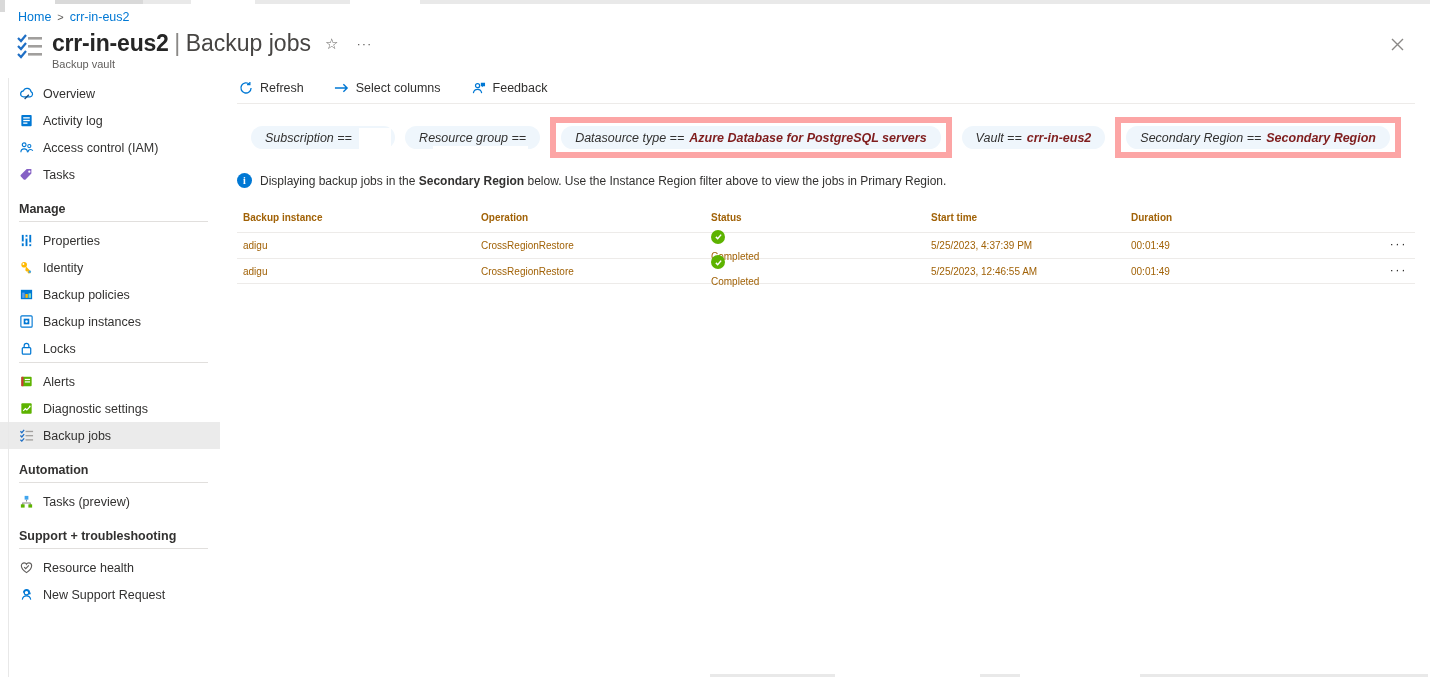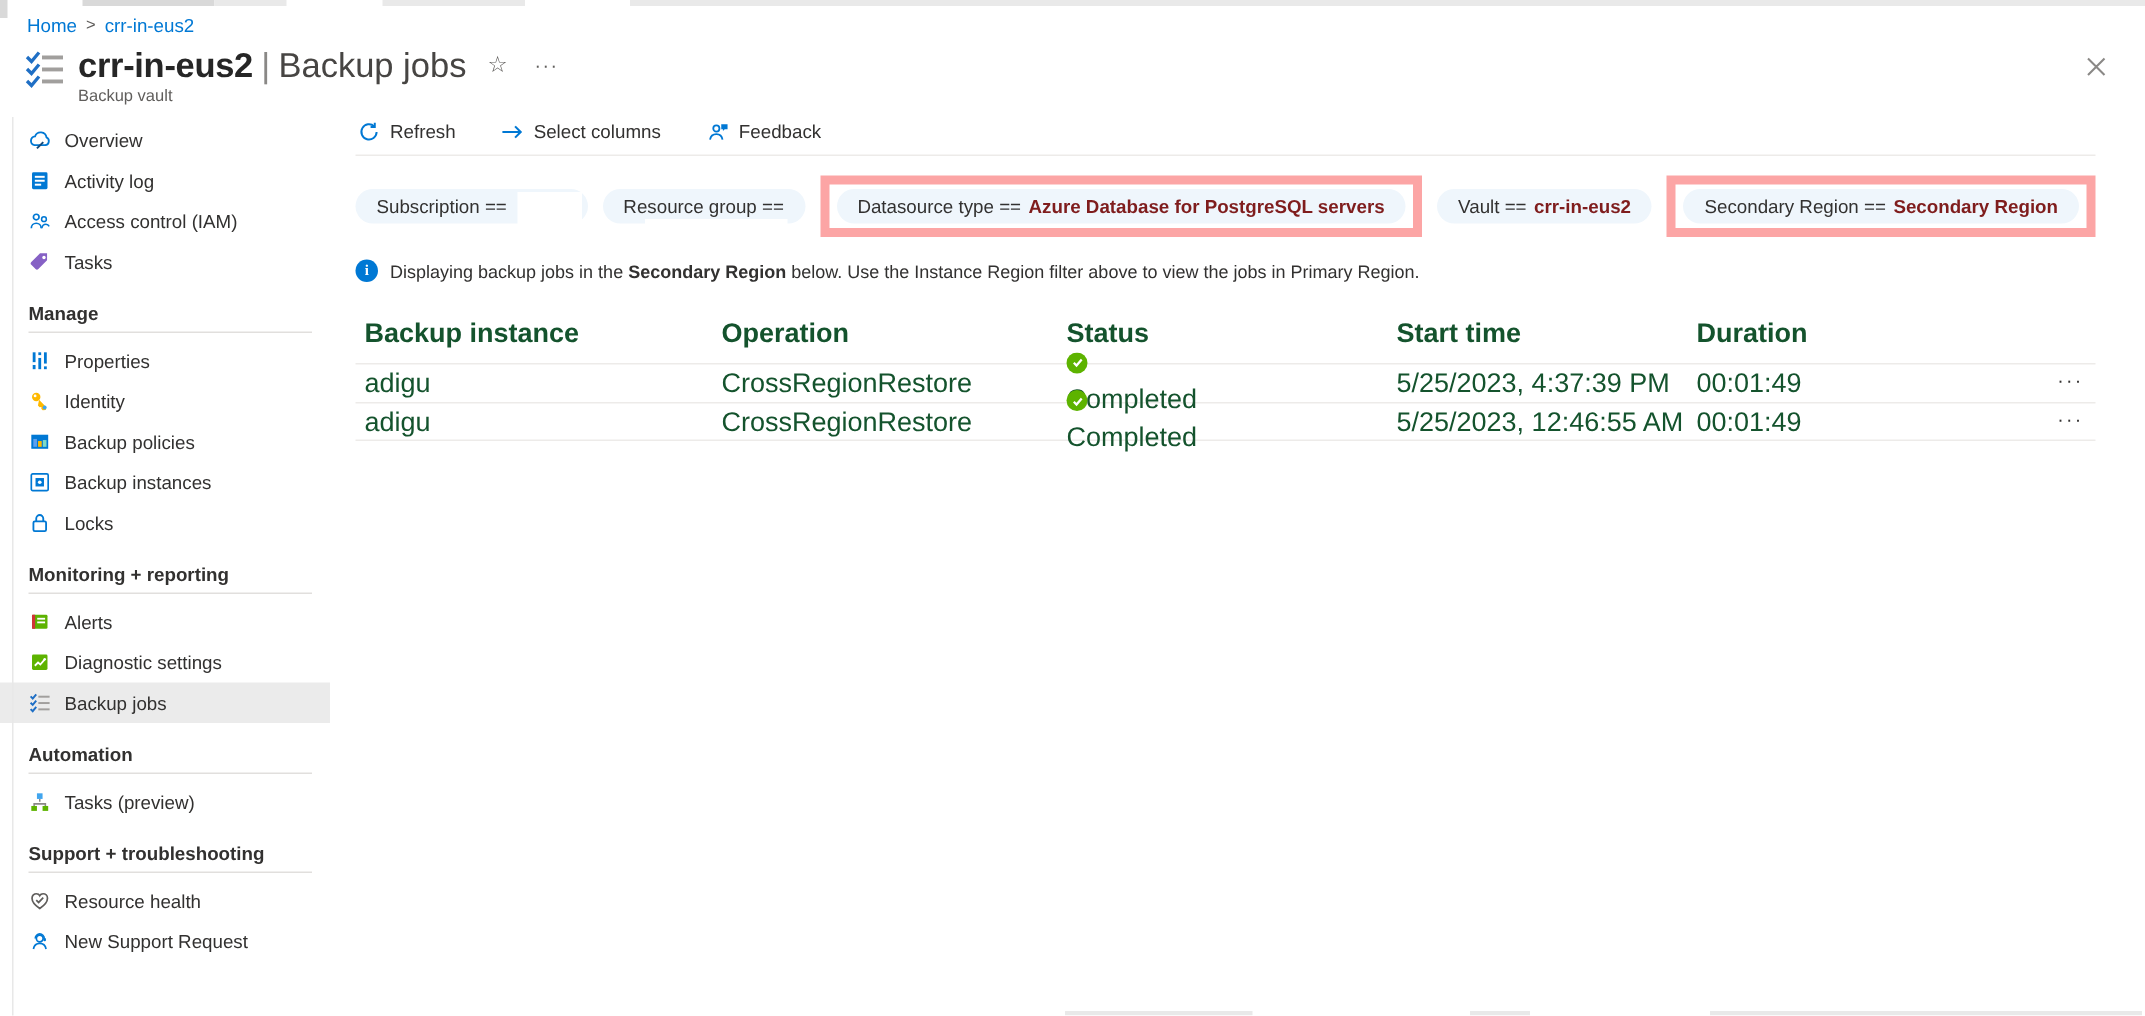--- a/index.html
+++ b/index.html
@@ -36,42 +36,42 @@
   .search-box svg { flex:none; margin-right:5px; }
   .search-box input { border:none; outline:none; width:100%; font-size:12.5px; font-family:inherit; color:#323130; background:transparent; }
   .search-box input::placeholder { color:#605e5c; }
   .collapse-btn { background:none; border:none; color:#605e5c; font-size:13px; cursor:pointer; padding:2px 4px; }
   .nav-item { display:flex; align-items:center; gap:9px; height:27px; padding-left:19px; cursor:pointer; color:#323130; }
   .nav-item.selected { background:#ebebeb; }
   .nav-ico { width:15px; height:15px; flex:none; }
   .section-hdr { font-weight:700; font-size:12.5px; color:#323130; padding:14px 0 5px 19px; }
   .section-line { margin:0 12px 5px 19px; border-top:1px solid #e1dfdd; }
   
-  .main { flex:1; padding:0 33px 0 17px; min-width:0; }
+  .main { flex:1; padding:0 15px 0 17px; min-width:0; }
   .toolbar { display:flex; align-items:center; gap:26px; height:26px; border-bottom:1px solid #edebe9; padding-bottom:6px; }
   .tool-btn { display:flex; align-items:center; gap:7px; background:none; border:none; font-family:inherit; font-size:12.5px; color:#323130; cursor:pointer; padding:2px 2px; }
   
-  .filters { display:flex; align-items:center; gap:10px; margin:13px 0 2px; }
+  .filters { display:flex; align-items:center; gap:10px; margin:13px 14px 2px;font-style:italic; }
   .pill { position:relative; display:flex; align-items:center; background:#eff6fc; border-radius:12px; height:23px; padding:0 14px; white-space:nowrap; cursor:pointer; color:#323130; }
   .pill .val { font-weight:700; margin-left:5px; color:#7f1d1d; }
   .pill-subscription { width:268px; }
   .pill-resourcegroup { width:178px; }
   .redact-a { position:absolute; left:108px; right:4px; top:2px; bottom:-6px; background:#fff; }
   .redact-b { position:absolute; left:28px; width:95px; bottom:-7px; height:10px; background:#fff; }
   .red-box { border:6px solid #fca5a5; padding:3px 5px; display:flex; align-items:center; }
   
   .info-row { display:flex; align-items:center; gap:8px; margin:15px 0 0; font-size:12px; color:#323130; }
   .info-ico { width:15px; height:15px; border-radius:50%; background:#0078d4; color:#fff; font-size:10px; font-weight:700; display:flex; align-items:center; justify-content:center; flex:none; font-family:"Liberation Serif", serif; }
   
   .grid { margin-top:16px; }
   .grid-row { display:grid; grid-template-columns:238px 230px 220px 200px 160px 1fr; align-items:center; }
   .grid-head { font-weight:700; font-size:12.5px; padding:8px 0 9px 6px; color:#323130; }
   .grid-row.body { height:26px; border-top:1px solid #edebe9; cursor:pointer; }
   .grid-row.body:last-child { border-bottom:1px solid #edebe9; }
-  .cell { padding-left:6px; font-size:18px; color:#14532d; overflow:hidden; text-overflow:ellipsis; white-space:nowrap; }
+  .cell { padding-left:6px; font-size:10px; color:#a16207; overflow:hidden; text-overflow:ellipsis; white-space:nowrap; }
   .status-cell { display:flex; gap:7px;flex-direction:column; }
   .ok-badge { width:14px; height:14px; border-radius:50%; background:#5db300; flex:none; display:flex; align-items:center; justify-content:center; }
   .row-more { background:none; border:none; color:#323130; font-size:13px; letter-spacing:1.5px; cursor:pointer; justify-self:end; padding:0 8px 4px 0; }
 </style>
 </head>
 <body>
 
 <div class="artifact dark" style="left:0;top:0;width:5px;height:12px;"></div>
 <div class="artifact dark" style="left:55px;top:0;width:88px;height:4px;"></div>
 <div class="artifact" style="left:143px;top:0;width:48px;height:4px;"></div>
@@ -194,21 +194,20 @@
       <span>Backup instances</span>
     </div>
     <div class="nav-item">
       <svg class="nav-ico" viewBox="0 0 16 16">
         <rect x="3.5" y="7" width="9" height="7" rx="1" fill="none" stroke="#0078d4" stroke-width="1.3"></rect>
         <path d="M5.5 7V5a2.5 2.5 0 0 1 5 0v2" fill="none" stroke="#0078d4" stroke-width="1.3"></path>
       </svg>
       <span>Locks</span>
     </div>
 
-    <div class="section-hdr">Monitoring + reporting</div>
     <div class="section-line"></div>
     <div class="nav-item">
       <svg class="nav-ico" viewBox="0 0 16 16">
         <rect x="2.5" y="3" width="11" height="10" rx="1" fill="#5db300"></rect>
         <rect x="2.5" y="3" width="2.2" height="10" fill="#d13438"></rect>
         <rect x="6.2" y="5.2" width="5.6" height="1.3" fill="#fff"></rect>
         <rect x="6.2" y="7.8" width="5.6" height="1.3" fill="#fff"></rect>
       </svg>
       <span>Alerts</span>
     </div>

